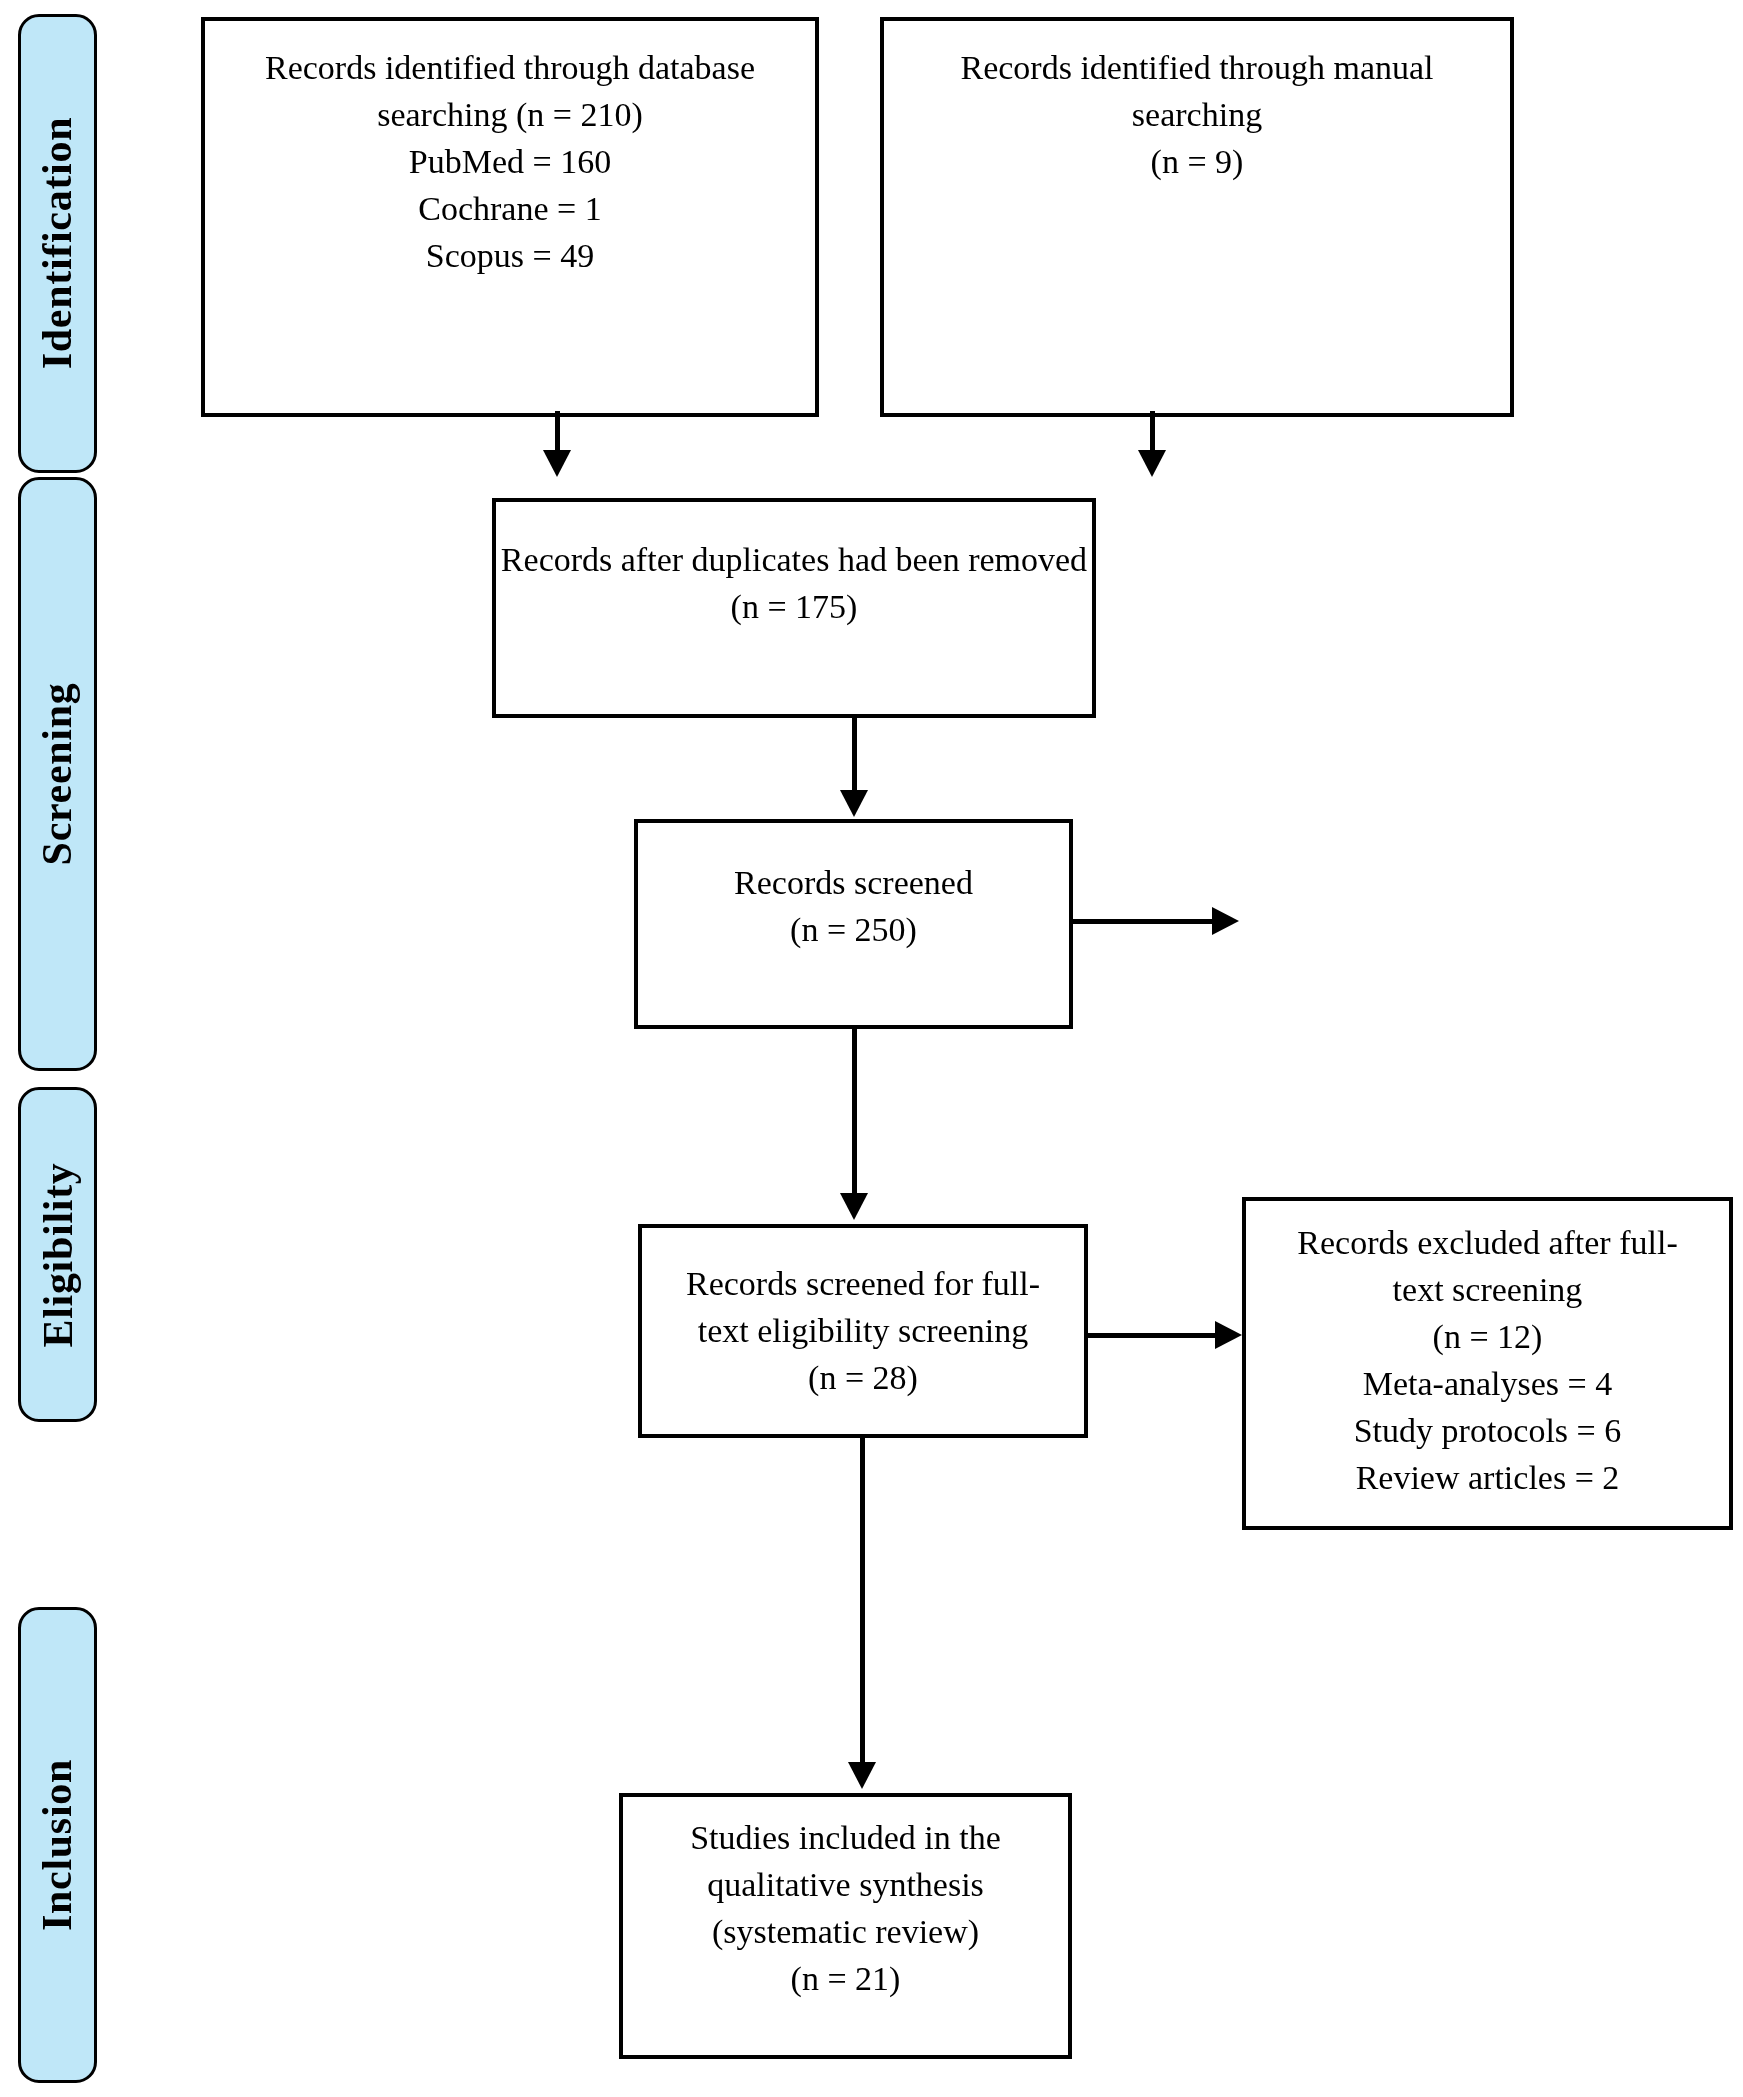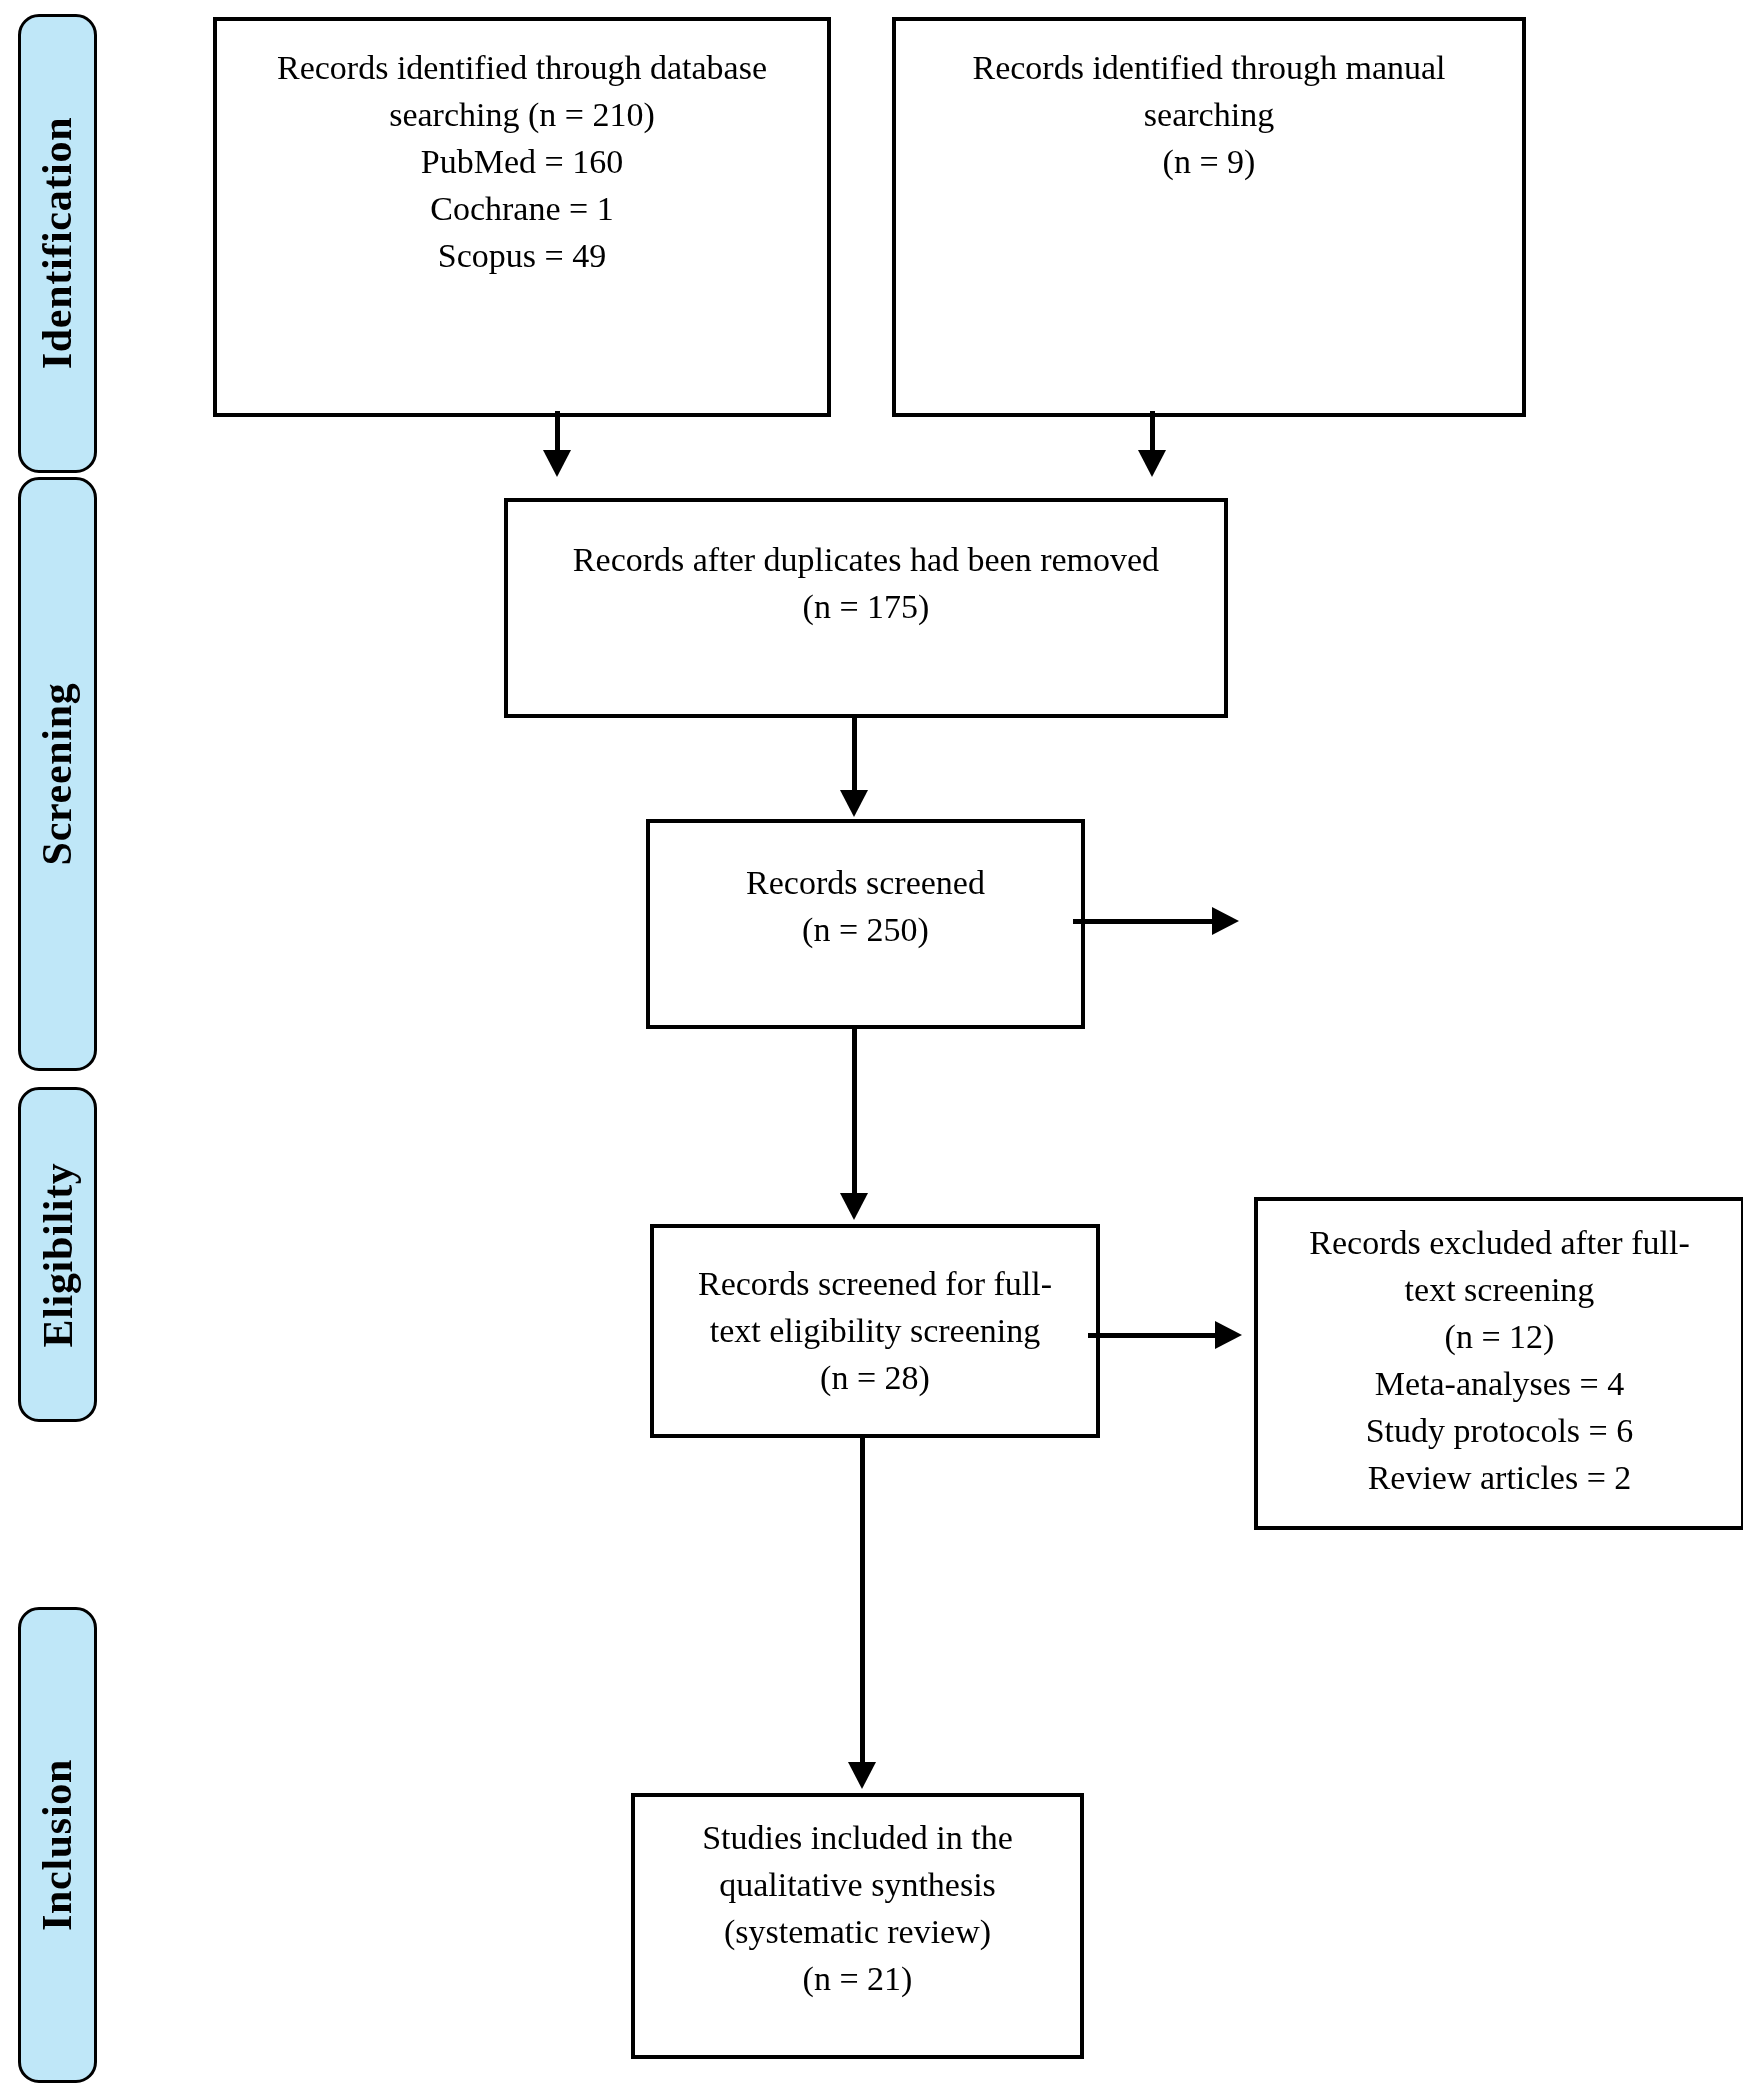--- a/index.html
+++ b/index.html
@@ -30,21 +30,20 @@
   
   .box{
     position:absolute;
     background:#ffffff;
     border:4.5px solid #000000;
     box-sizing:border-box;
     text-align:center;
     font-size:34px;
     line-height:47px;
     white-space:pre-line;
-    margin-left:12px;
   }
   
   .vline{position:absolute;width:4.5px;background:#000000;}
   .hline{position:absolute;height:4.5px;background:#000000;}
   .head-down{
     position:absolute;width:0;height:0;
     border-left:14.2px solid transparent;
     border-right:14.2px solid transparent;
     border-top:27px solid #000000;
   }
@@ -76,21 +75,21 @@
   <div class="box" style="left:201px;top:17px;width:618px;height:400px;padding-top:22.5px;">Records identified through database
 searching (n = 210)
 PubMed = 160
 Cochrane = 1
 Scopus = 49</div>
 
   <div class="box" style="left:880px;top:17px;width:634px;height:400px;padding-top:22.5px;">Records identified through manual
 searching
 (n = 9)</div>
 
-  <div class="box" style="left:492px;top:498px;width:724px;height:220px;padding-top:34px;">Records after duplicates had been removed
+  <div class="box" style="left:492px;top:498px;width:604px;height:220px;padding-top:34px;">Records after duplicates had been removed
 (n = 175)</div>
 
   <div class="box" style="left:634px;top:819px;width:439px;height:210px;padding-top:36px;">Records screened
 (n = 250)</div>
 
 
   <div class="box" style="left:638px;top:1224px;width:450px;height:214px;padding-top:32px;">Records screened for full-
 text eligibility screening
 (n = 28)</div>
 

